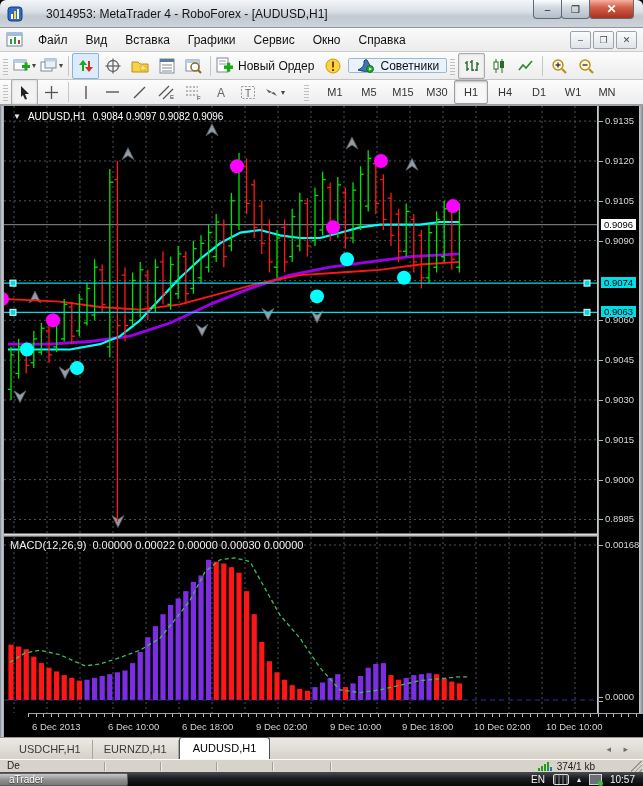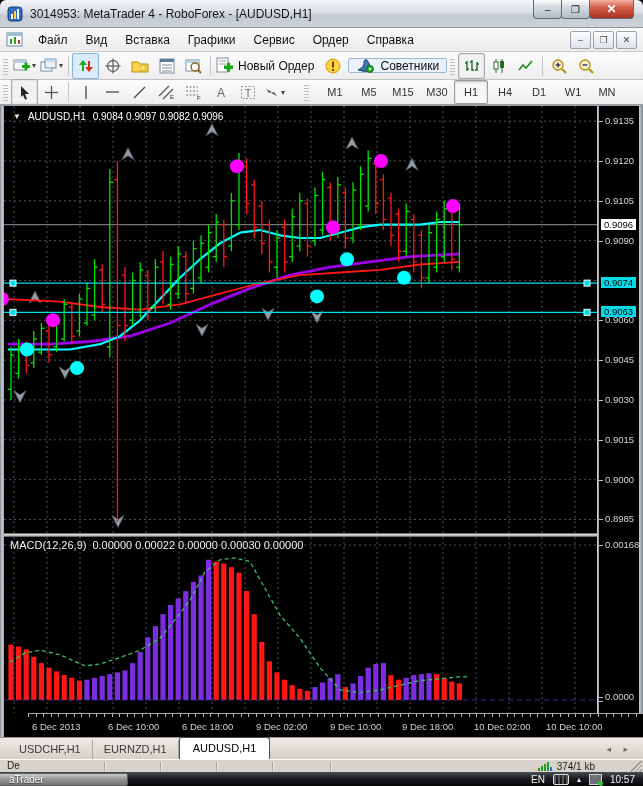--- a/index.html
+++ b/index.html
@@ -1,21 +1,21 @@
 <!DOCTYPE html>
 <html><head>
 <meta charset="utf-8">
 <style>
   html,body{margin:0;padding:0;background:#2a2a2a;font-family:"Liberation Sans",sans-serif;}
   .win{position:relative;width:643px;height:786px;background:#000;overflow:hidden;}
   
   .titlebar{position:absolute;top:0;left:0;right:0;height:28px;
     background:linear-gradient(#f4f6f8,#d9dee4 45%,#c2c9d1 60%,#cdd3da);
     border-bottom:1px solid #8e969e;border-radius:6px 6px 0 0;
-    display:flex;align-items:center;padding-left:7px;gap:7px;box-sizing:border-box;}
+    display:flex;align-items:center;padding-left:7px;gap:23px;box-sizing:border-box;}
   .title-text{font-size:12px;color:#151515;}
   .winbtns{position:absolute;right:9px;top:0;display:flex;}
   .wbtn{width:29px;height:19px;border:1px solid #5f6a75;border-top:none;margin-left:-1px;
     background:linear-gradient(#fdfdfd,#d3dae1 40%,#b3bdc7);display:flex;align-items:center;
     justify-content:center;font-size:10px;color:#222;border-radius:0 0 4px 4px;box-sizing:border-box;}
   .wbtn.close{width:45px;background:linear-gradient(#f6b1a2,#d4614b 40%,#a8311f 60%,#c45а44);
     background:linear-gradient(#f6b1a2,#d4614b 40%,#a8311f);color:#fff;font-weight:bold;font-size:12px;}
   
   .menubar{position:absolute;top:28px;left:0;right:0;height:24px;
     background:linear-gradient(#fafafa,#ececec);border-bottom:1px solid #cccccc;
@@ -133,21 +133,21 @@
           <rect x="8" y="5" width="2" height="7" fill="#2f9e2f"></rect>
           <rect x="12" y="8" width="2" height="4" fill="#c03a2a"></rect>
         </svg>
     </span>
     <span id="menu-items" style="display:flex;">
         <span class="menu-item">Файл</span>
         <span class="menu-item">Вид</span>
         <span class="menu-item">Вставка</span>
         <span class="menu-item">Графики</span>
         <span class="menu-item">Сервис</span>
-        <span class="menu-item">Ордер</span>
+        <span class="menu-item">Окно</span>
         <span class="menu-item">Справка</span>
       </span>
     <span class="mdibtns">
       <span class="mbtn">–</span>
       <span class="mbtn">❐</span>
       <span class="mbtn">✕</span>
     </span>
   </div>
 
   <div class="toolbar tb1">

